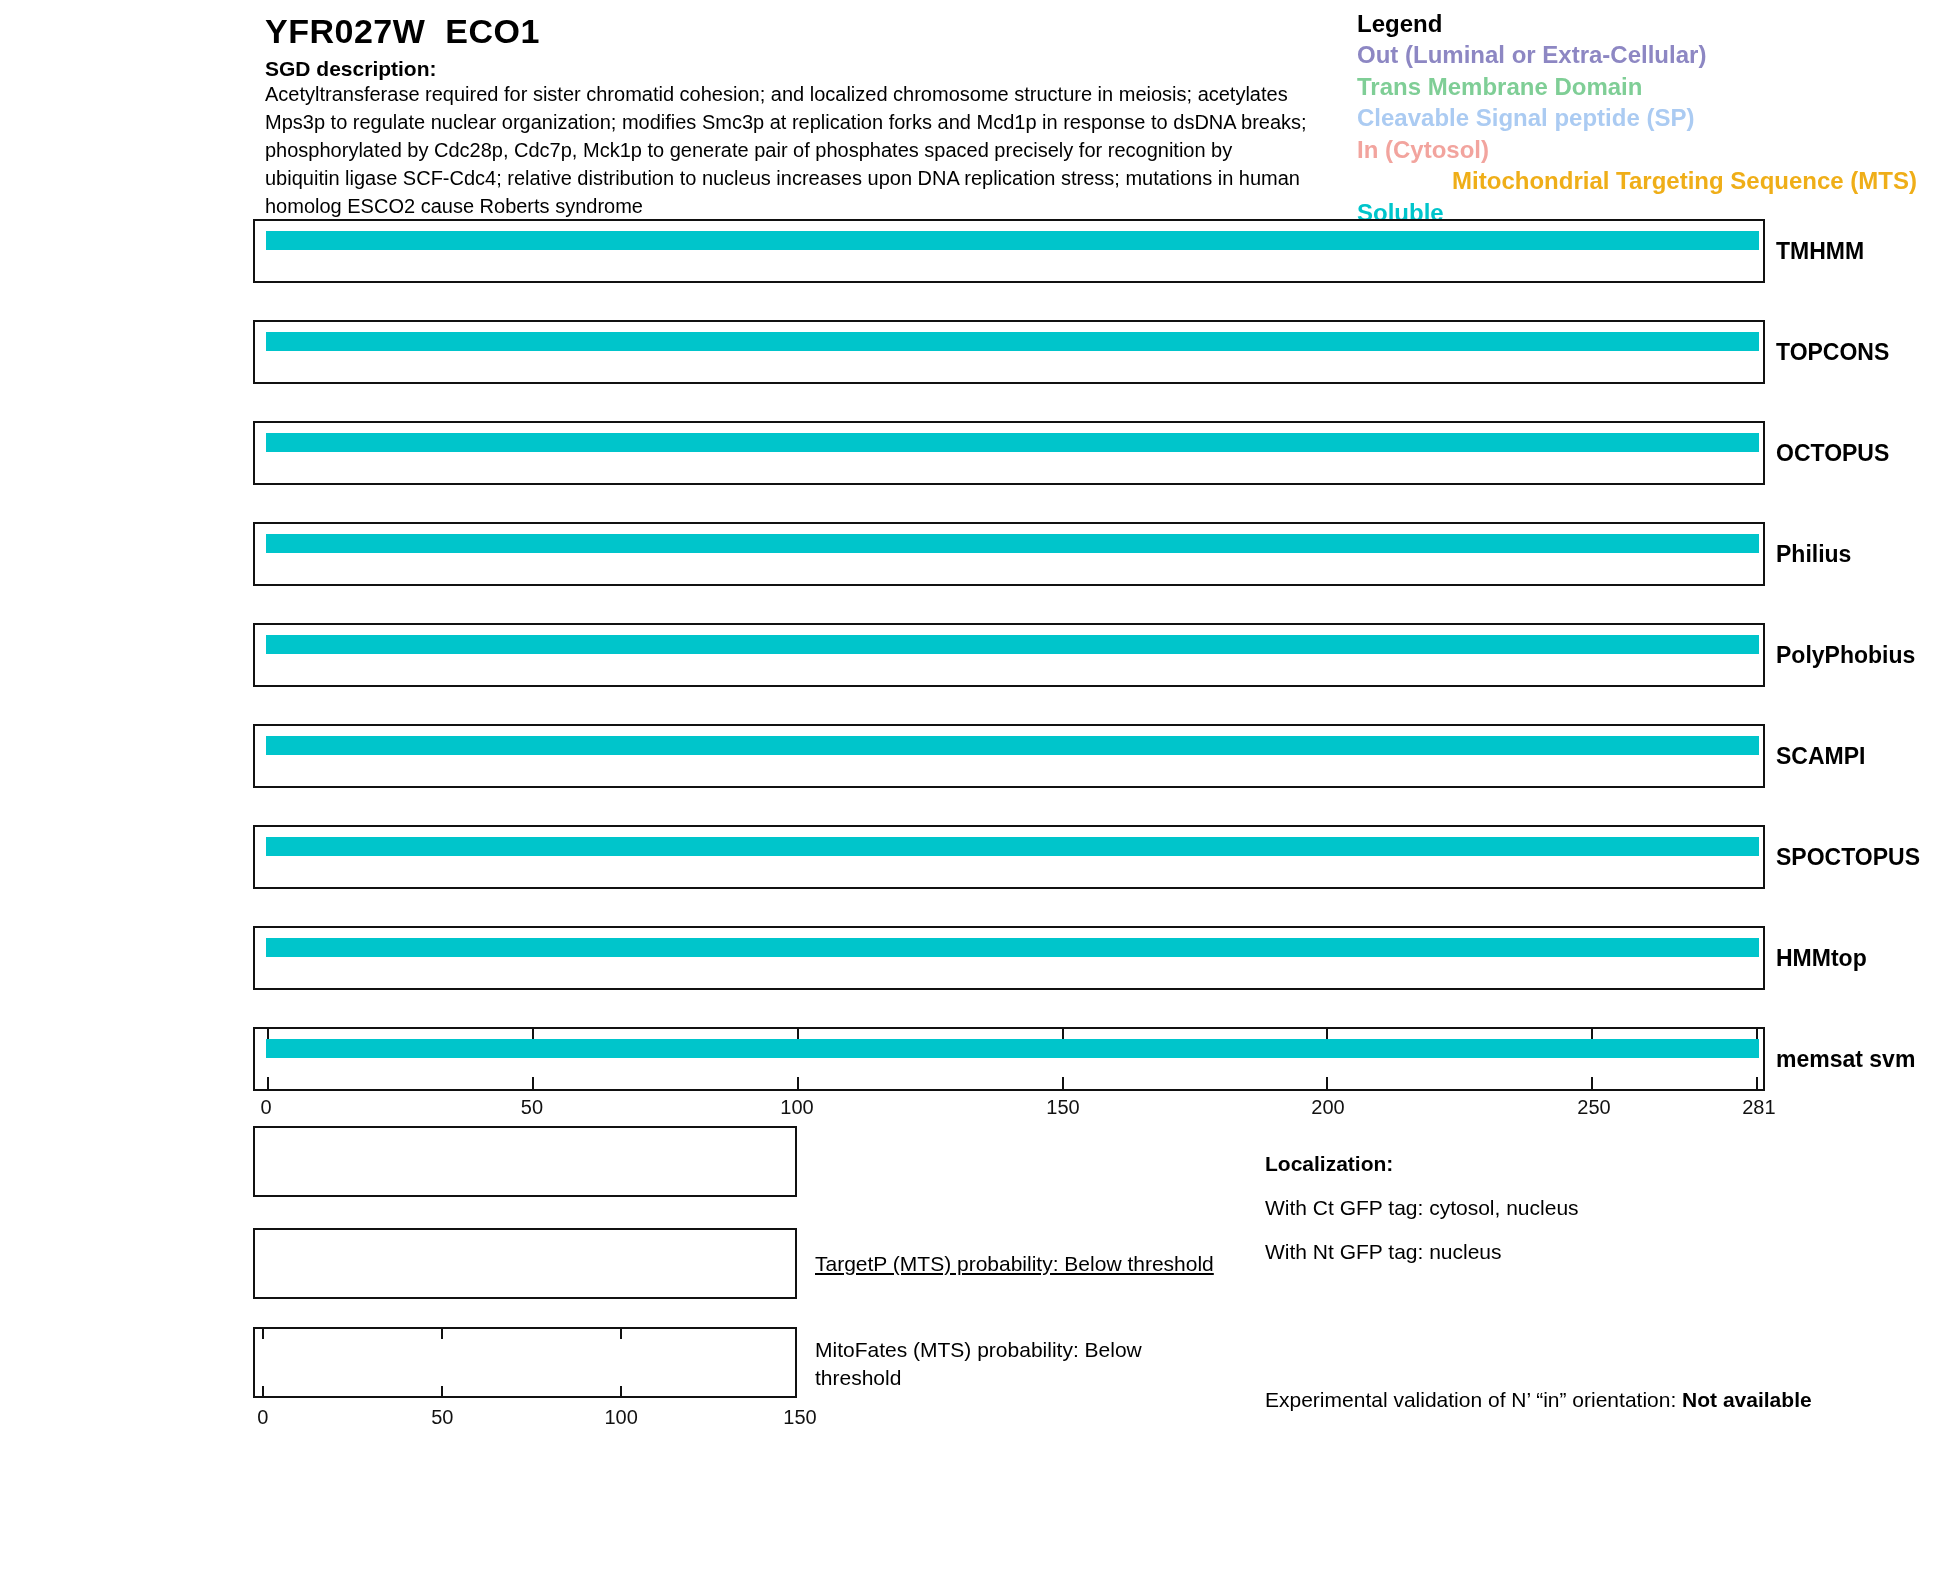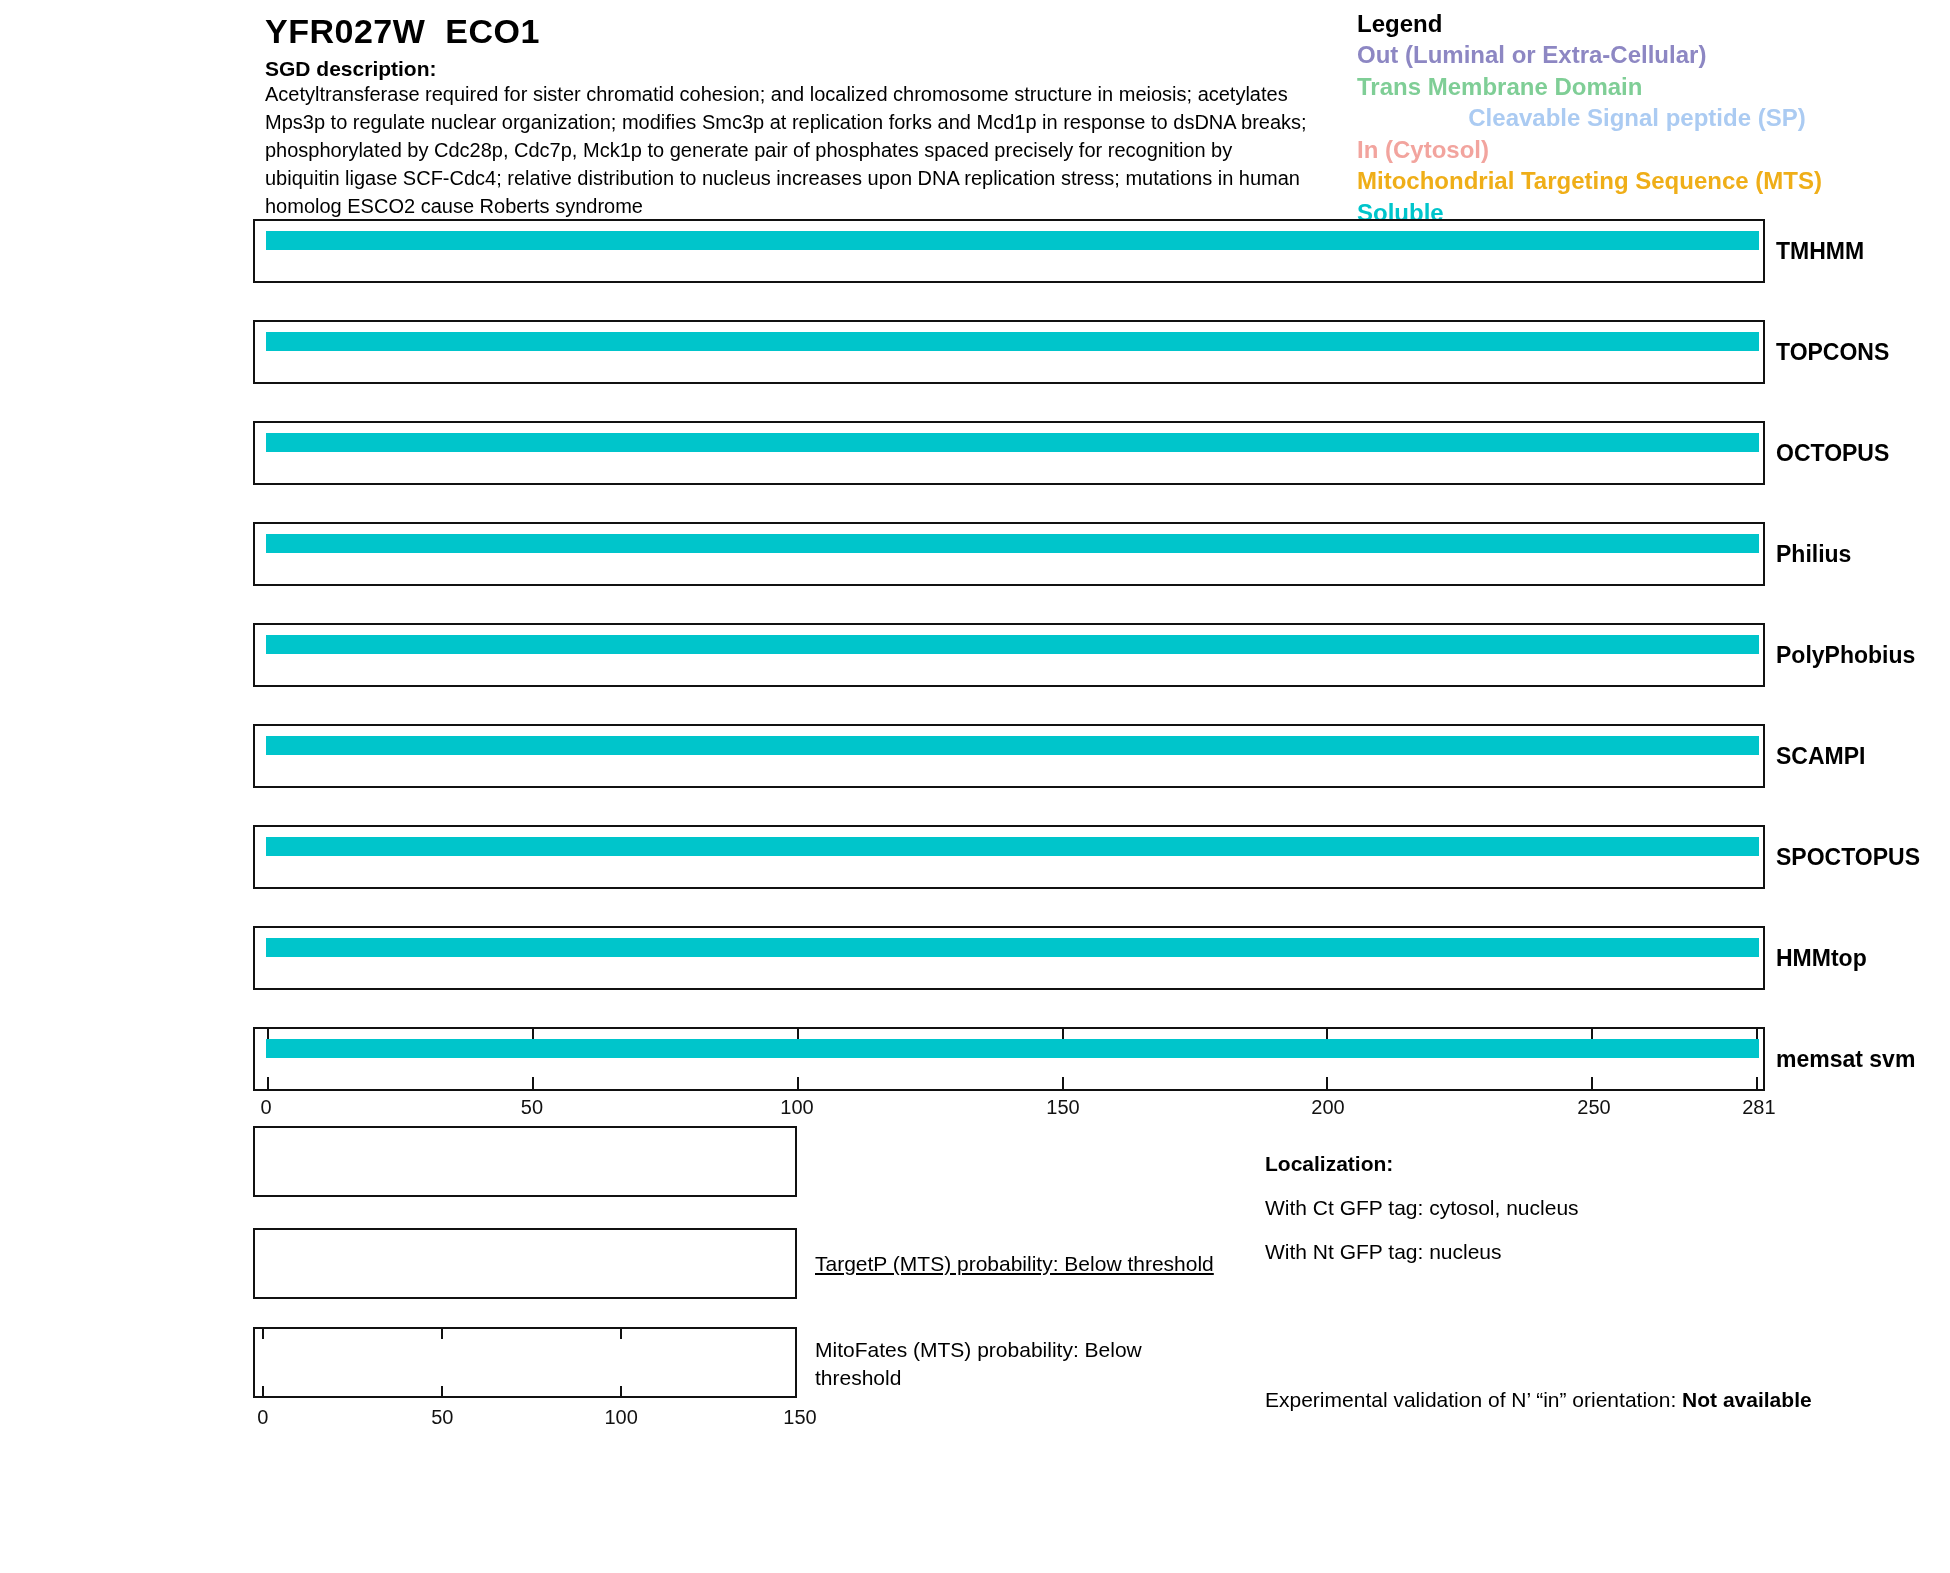--- a/index.html
+++ b/index.html
@@ -41,23 +41,23 @@
 <div class="page">
 
   <div class="abs page-title">YFR027W  ECO1</div>
   <div class="abs sgd-label">SGD description:</div>
   <div class="abs sgd-desc">Acetyltransferase required for sister chromatid cohesion; and localized chromosome structure in meiosis; acetylates Mps3p to regulate nuclear organization; modifies Smc3p at replication forks and Mcd1p in response to dsDNA breaks; phosphorylated by Cdc28p, Cdc7p, Mck1p to generate pair of phosphates spaced precisely for recognition by ubiquitin ligase SCF-Cdc4; relative distribution to nucleus increases upon DNA replication stress; mutations in human homolog ESCO2 cause Roberts syndrome</div>
 
   <div class="abs legend">
     <div class="legend-title">Legend</div>
     <div class="legend-item" style="color: rgb(141, 135, 195);">Out (Luminal or Extra-Cellular)</div>
     <div class="legend-item" style="color: rgb(127, 206, 150);">Trans Membrane Domain</div>
-    <div class="legend-item" style="color: rgb(171, 203, 242); text-align: center;">Cleavable Signal peptide (SP)</div>
+    <div class="legend-item" style="color: rgb(171, 203, 242);">Cleavable Signal peptide (SP)</div>
     <div class="legend-item" style="color: rgb(242, 164, 158);">In (Cytosol)</div>
-    <div class="legend-item" style="color: rgb(239, 174, 24);">Mitochondrial Targeting Sequence (MTS)</div>
+    <div class="legend-item" style="color: rgb(239, 174, 24); text-align: right;">Mitochondrial Targeting Sequence (MTS)</div>
     <div class="legend-item" style="color: rgb(0, 197, 203);">Soluble</div>
   </div>
 
   <div class="track-box" style="top:219px">
     <div class="track-bar" style="background-color: rgb(0, 197, 203);"></div>
   </div>
   <div class="track-label" style="top:219px">TMHMM</div>
 
   <div class="track-box" style="top:320px">
     <div class="track-bar" style="background-color: rgb(0, 197, 203);"></div>

